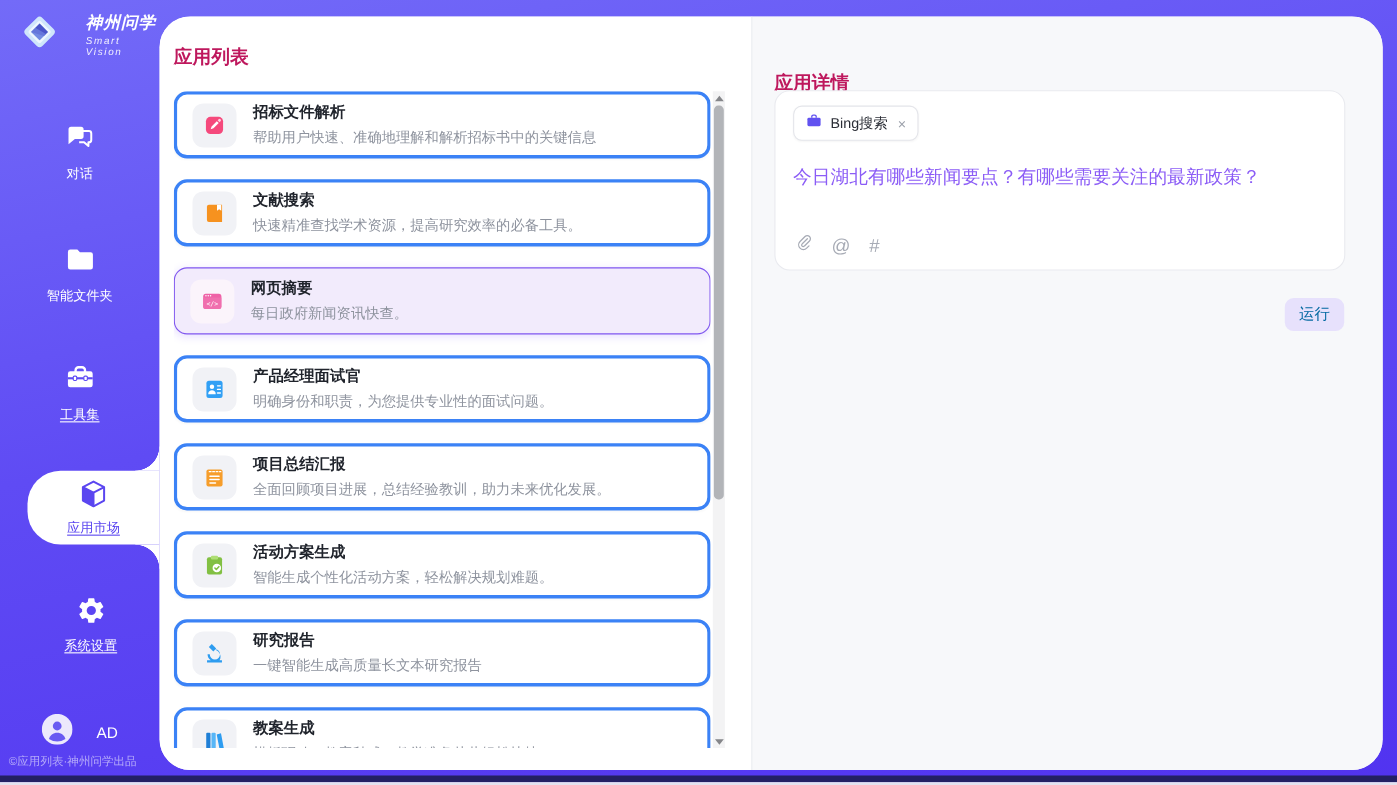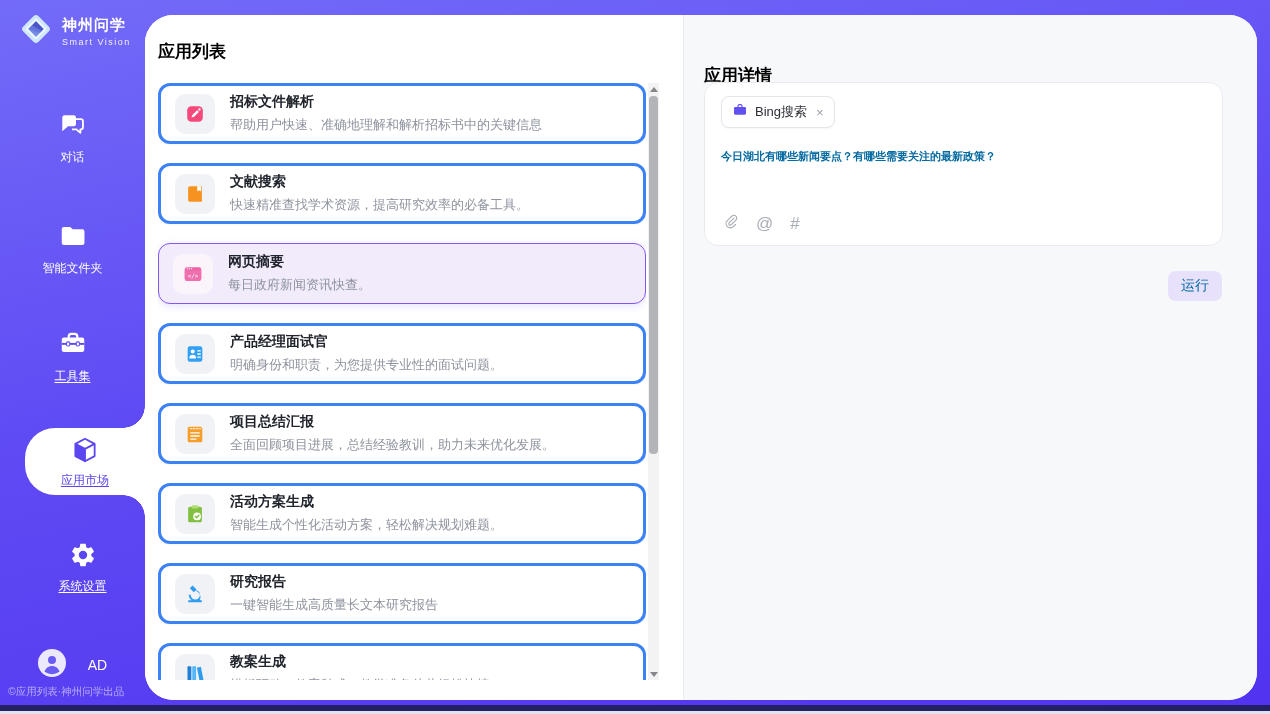--- a/index.html
+++ b/index.html
@@ -4,21 +4,21 @@
 <style>
   * { box-sizing: border-box; margin: 0; padding: 0; }
   html,body { width:1270px; height:714px; overflow:hidden; }
   body {
     font-family: "Liberation Sans", "DejaVu Sans", sans-serif;
     background: linear-gradient(168deg, #736bf8 0%, #5f4bf4 45%, #5133f0 100%);
     position: relative;
   }
   
   .sidebar { position:absolute; left:0; top:0; width:145px; height:714px; }
-  .logo { position:absolute; top:11px; left:18px; display:flex; align-items:center; gap:8px; }
+  .logo { position:absolute; top:11px; left:18px; display:flex; align-items:center; gap:24px;font-style:italic; }
   .logo-title { color:#fff; font-size:15px; font-weight:700; letter-spacing:1px; }
   .logo-sub { color:rgba(255,255,255,.9); font-size:9px; letter-spacing:1.5px; margin-top:2px; }
   .nav-item { position:absolute; left:0; width:145px; display:flex; flex-direction:column; align-items:center; gap:5px; color:#fff; cursor:pointer; }
   .nav-label { font-size:12px; color:#fff; }
   .nav-label.u { text-decoration:underline; text-underline-offset:2px; }
   .nav-chat { top:110px; }
   .nav-folder { top:221px; }
   .nav-tools { top:329px; }
   .nav-settings { top:541px;padding-left:20px; }
   .nav-active { position:absolute; top:428px; left:25px; width:120px; height:67px;
@@ -28,21 +28,21 @@
   .nav-active::before { content:""; position:absolute; top:-22px; right:0; width:22px; height:22px;
     background: radial-gradient(circle at 0 0, rgba(0,0,0,0) 21.5px, #fff 22px); }
   .nav-active::after { content:""; position:absolute; bottom:-22px; right:0; width:22px; height:22px;
     background: radial-gradient(circle at 0 100%, rgba(0,0,0,0) 21.5px, #fff 22px); }
   .user-row { position:absolute; top:649px; left:0; width:145px; display:flex; align-items:center; justify-content:center; gap:22px; cursor:pointer; }
   .user-name { color:#fff; font-size:14px; }
   .sidebar-footer { position:absolute; left:8px; bottom:15px; font-size:10.5px; color:rgba(255,255,255,.55); white-space:nowrap; }
   
   .content { position:absolute; left:145px; top:15px; width:1112px; height:685px;
     background:#fff; border-radius:28px; overflow:hidden; display:flex; }
-  .pane-title { font-size:17px; font-weight:700; color:#000000; }
+  .pane-title { font-size:17px; font-weight:700; color:#be185d; }
   
   .list-pane { width:538px; position:relative; background:#fff; }
   .list-pane .pane-title { position:absolute; top:25px; left:13px; }
   .cards { position:absolute; top:68px; left:13px; width:488px; height:597px; overflow:hidden; }
   .card { height:61px; margin-bottom:19px; border:3px solid #3b82f6; border-radius:12px;
     background:#fff; display:flex; align-items:center; padding:0 14px; gap:15px; cursor:pointer;
     box-shadow:0 1px 2px rgba(20,20,43,.03); }
   .card.selected { border:1.5px solid #8057ef; background:#f2ebfc; box-shadow:0 2px 8px rgba(124,82,255,.18); }
   .card-icon { width:40px; height:40px; border-radius:10px; background:#f1f2f6; flex:none;
     display:flex; align-items:center; justify-content:center; }
@@ -58,21 +58,21 @@
   .sb-thumb { position:absolute; top:13px; left:1px; width:9px; height:358px; background:#b2b4b8; border-radius:4px; cursor:grab; }
   
   .detail-pane { flex:1; position:relative; background:#f7f8fa; border-left:1px solid #ebedf1; }
   .detail-pane .pane-title { position:absolute; top:25px; left:20px;margin-top:24px; }
   .composer-card { position:absolute; top:67px; left:20px; width:519px; height:164px;
     background:#fff; border:1px solid #e9eaef; border-radius:14px; padding:13px 16px; }
   .chip { display:inline-flex; align-items:center; gap:7px; height:32px; padding:0 10px;
     border:1px solid #e4e5ea; border-radius:8px; background:#fff; box-shadow:0 1px 2px rgba(0,0,0,.04); cursor:default; }
   .chip-label { font-size:13px; color:#2b2e36; }
   .chip-close { font-size:13px; color:#9ca1ab; margin-left:2px; cursor:pointer; }
-  .prompt { margin-top:20px; font-size:11px; color:#0369a1; line-height:1.5;font-weight:bold; }
+  .prompt { margin-top:20px; font-size:17px; color:#8b5cf6; line-height:1.5; }
   .composer-tools { position:absolute; left:17px; bottom:11px; display:flex; align-items:center; gap:17px; }
   .glyph-btn { font-size:17px; color:#a7abb5; cursor:pointer; line-height:1; }
   .run-btn { position:absolute; top:256px; right:35px; height:30px; padding:0 13px;
     background:#e7e1fc; color:#0369a1; border:none; border-radius:8px; font-size:14px; cursor:pointer;
     font-family:"Liberation Sans","DejaVu Sans",sans-serif; }
   
   .os-bar-dark { position:absolute; left:0; bottom:3px; width:1270px; height:6px; background:#232064; }
   .os-bar-light { position:absolute; left:0; bottom:0; width:1270px; height:3px; background:#e2e2ee; }
 </style>
 </head>

